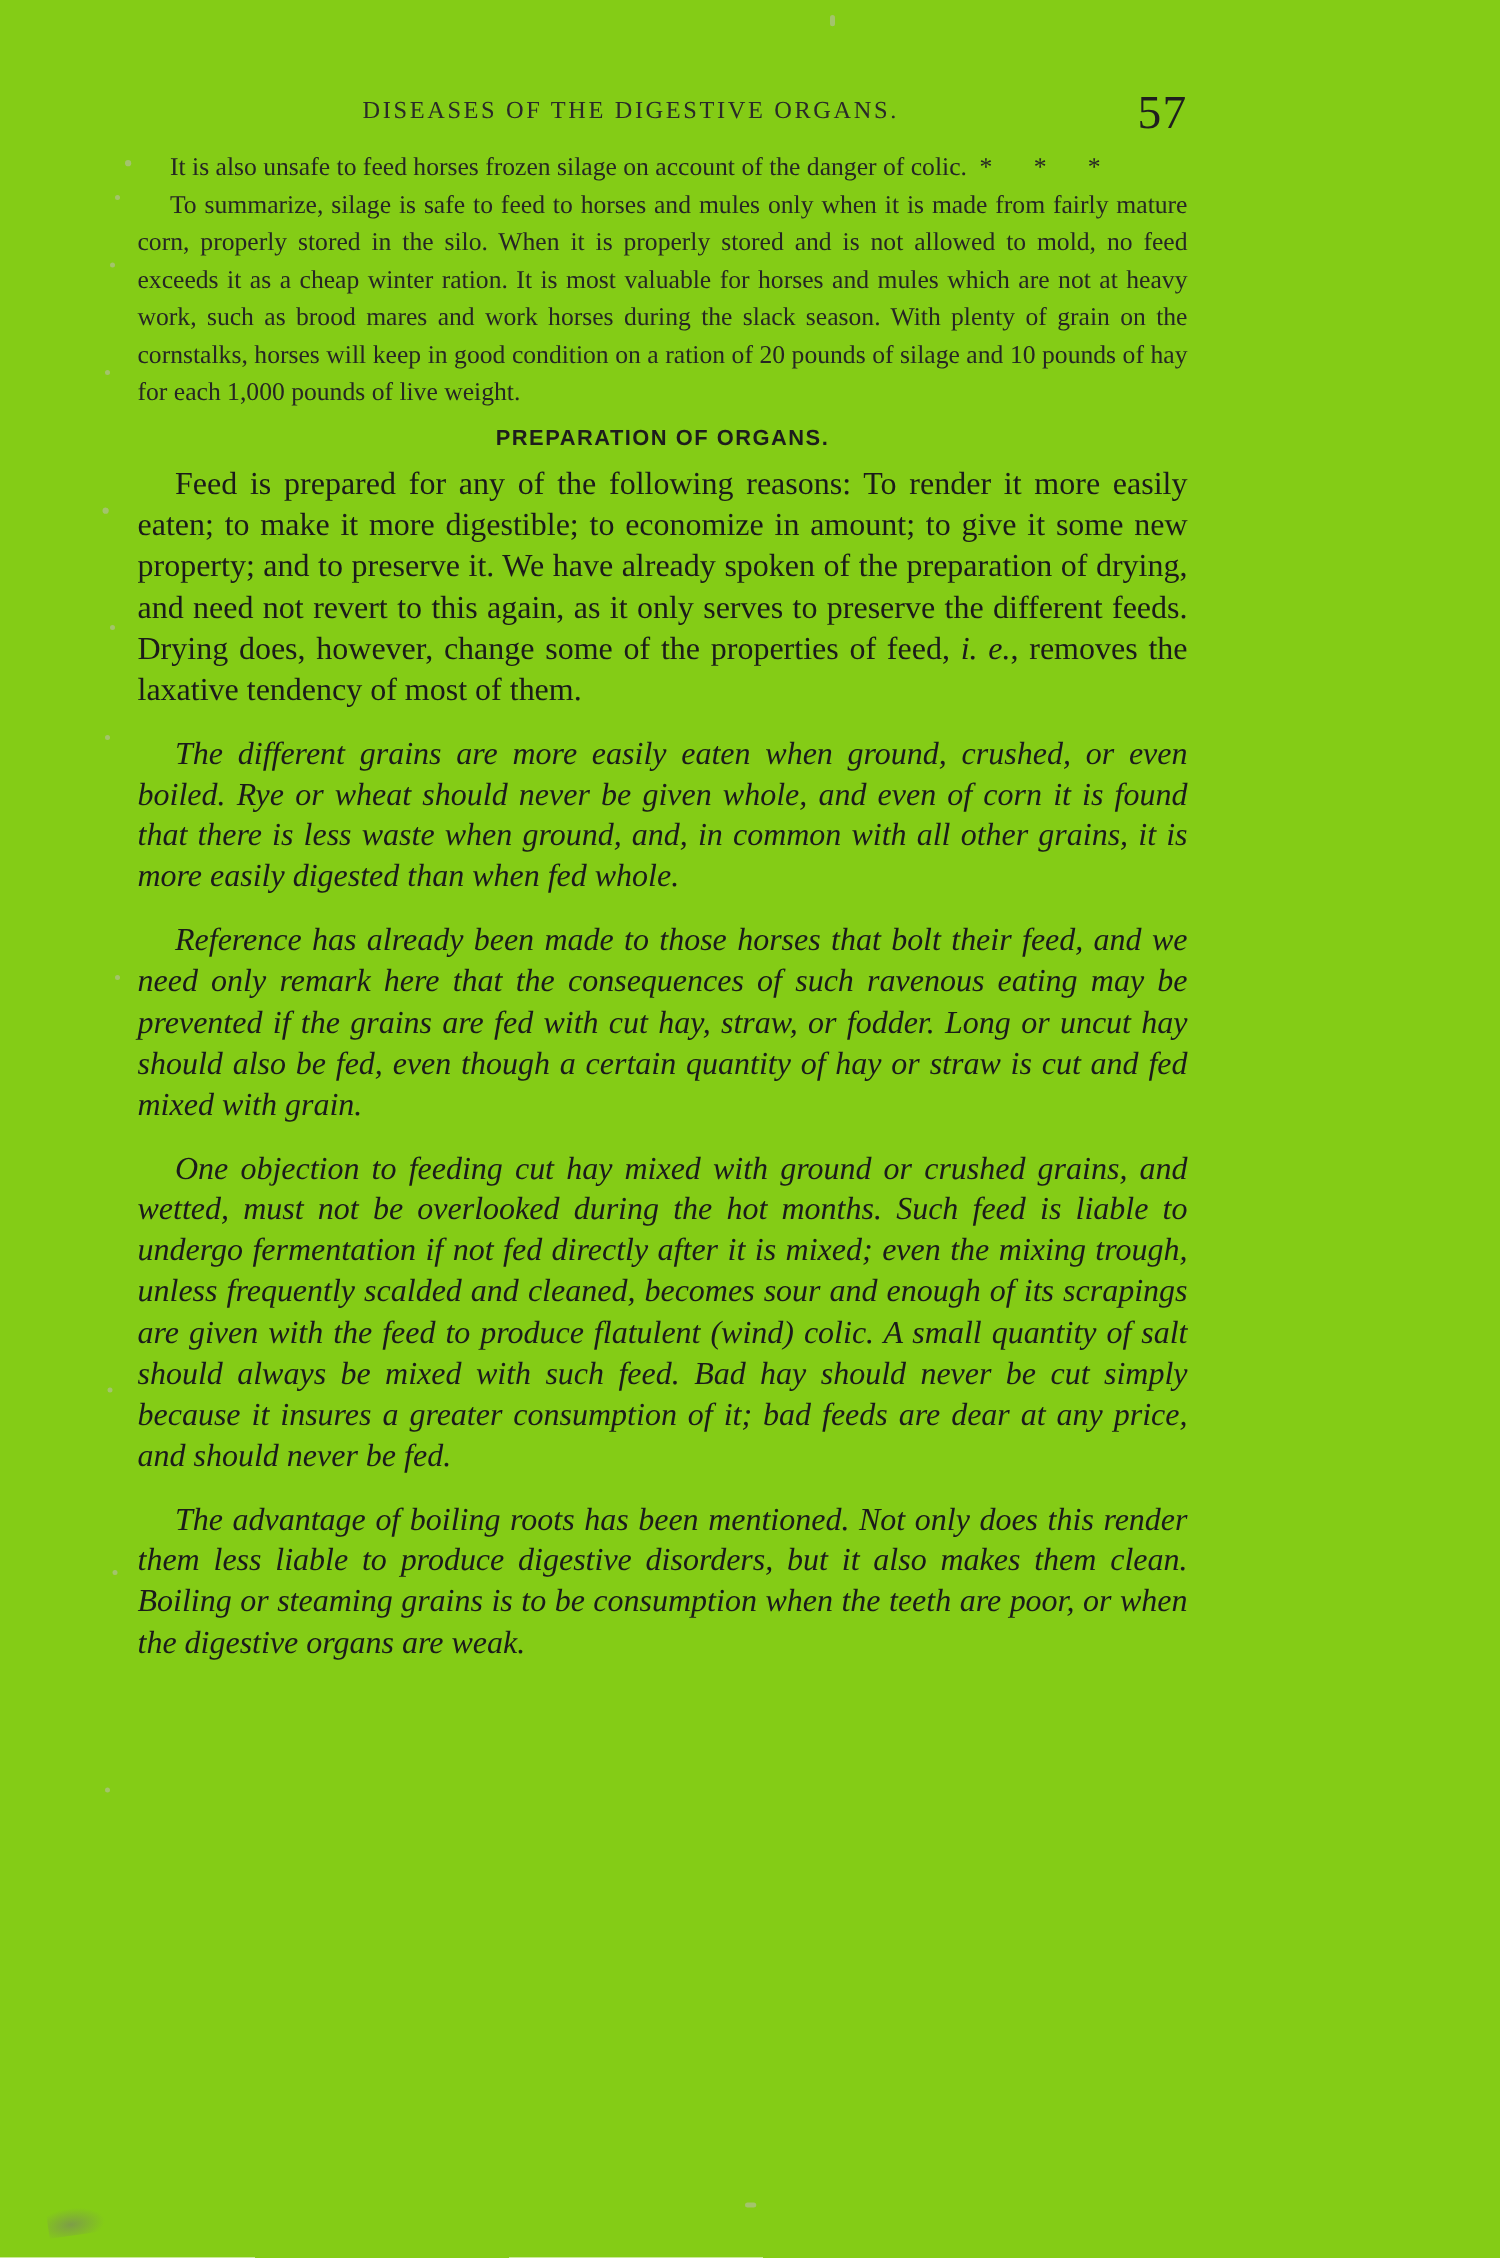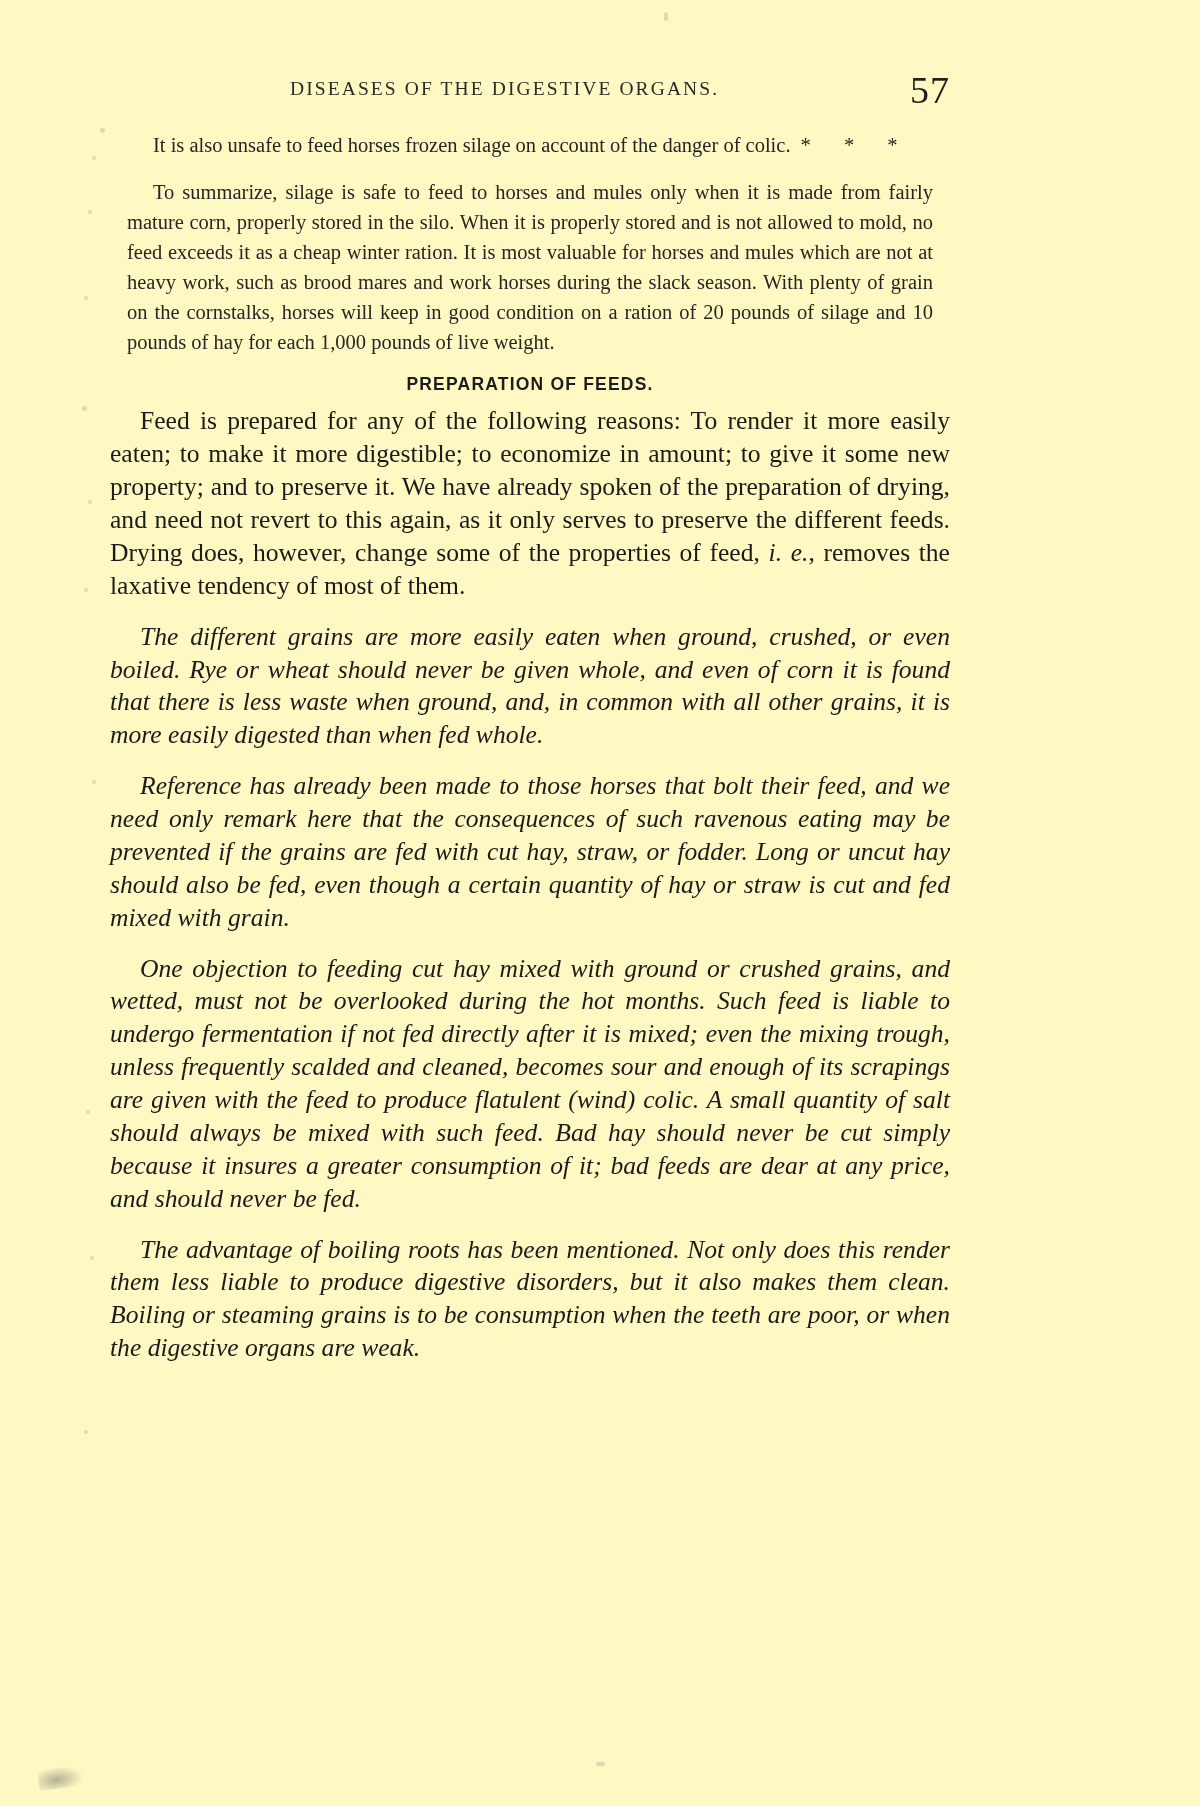--- a/index.html
+++ b/index.html
@@ -13,21 +13,21 @@
     font-family: "Liberation Serif", serif;
     color: #1a1a1a;
     position: relative;
     overflow: hidden;
   }
   .page {
     position: absolute;
     top: 0; left: 0;
     width: 1200px;
     height: 1806px;
-    background: #fef9c3;
+    background: #84cc16;
   }
   
   .speck {
     position: absolute;
     background: #bdbdb5;
     border-radius: 50%;
     opacity: 0.55;
   }
   .corner-smudge {
     position: absolute;
@@ -69,21 +69,21 @@
   
   .small-block {
     margin-top: 6px;
     font-size: 20.5px;
     line-height: 1.46;
     text-align: justify;
     text-justify: inter-word;
     color: #262624;
   }
   .small-block p {
-    margin: 17px;
+    margin: 0;
     text-indent: 26px;
   }
   .small-block p.stars {
     text-indent: 26px;
   }
   .stars-run {
     letter-spacing: 14px;
     padding-left: 10px;
   }
   
@@ -139,21 +139,21 @@
     <div class="running-head">
       <div class="head-title">DISEASES OF THE DIGESTIVE ORGANS.</div>
       <div class="head-page">57</div>
     </div>
 
     <div class="small-block">
       <p class="stars"><span>It is also unsafe to feed horses frozen silage on account of the danger of colic.</span><span class="stars-run">*   *   *</span></p>
       <p>To summarize, silage is safe to feed to horses and mules only when it is made from fairly mature corn, properly stored in the silo. When it is properly stored and is not allowed to mold, no feed exceeds it as a cheap winter ration. It is most valuable for horses and mules which are not at heavy work, such as brood mares and work horses during the slack season. With plenty of grain on the cornstalks, horses will keep in good condition on a ration of 20 pounds of silage and 10 pounds of hay for each 1,000 pounds of live weight.</p>
     </div>
 
-    <div class="section-head">PREPARATION OF FEEDS.</div>
+    <div class="section-head">PREPARATION OF ORGANS.</div>
 
     <div class="body-text">
       <p>Feed is prepared for any of the following reasons: To render it more easily eaten; to make it more digestible; to economize in amount; to give it some new property; and to preserve it. We have already spoken of the preparation of drying, and need not revert to this again, as it only serves to preserve the different feeds. Drying does, however, change some of the properties of feed, <em class="ital">i. e.</em>, removes the laxative tendency of most of them.</p>
       <p>The different grains are more easily eaten when ground, crushed, or even boiled. Rye or wheat should never be given whole, and even of corn it is found that there is less waste when ground, and, in common with all other grains, it is more easily digested than when fed whole.</p>
       <p>Reference has already been made to those horses that bolt their feed, and we need only remark here that the consequences of such ravenous eating may be prevented if the grains are fed with cut hay, straw, or fodder. Long or uncut hay should also be fed, even though a certain quantity of hay or straw is cut and fed mixed with grain.</p>
       <p>One objection to feeding cut hay mixed with ground or crushed grains, and wetted, must not be overlooked during the hot months. Such feed is liable to undergo fermentation if not fed directly after it is mixed; even the mixing trough, unless frequently scalded and cleaned, becomes sour and enough of its scrapings are given with the feed to produce flatulent (wind) colic. A small quantity of salt should always be mixed with such feed. Bad hay should never be cut simply because it insures a greater consumption of it; bad feeds are dear at any price, and should never be fed.</p>
       <p>The advantage of boiling roots has been mentioned. Not only does this render them less liable to produce digestive disorders, but it also makes them clean. Boiling or steaming grains is to be consumption when the teeth are poor, or when the digestive organs are weak.</p>
     </div>
 
   </div>

